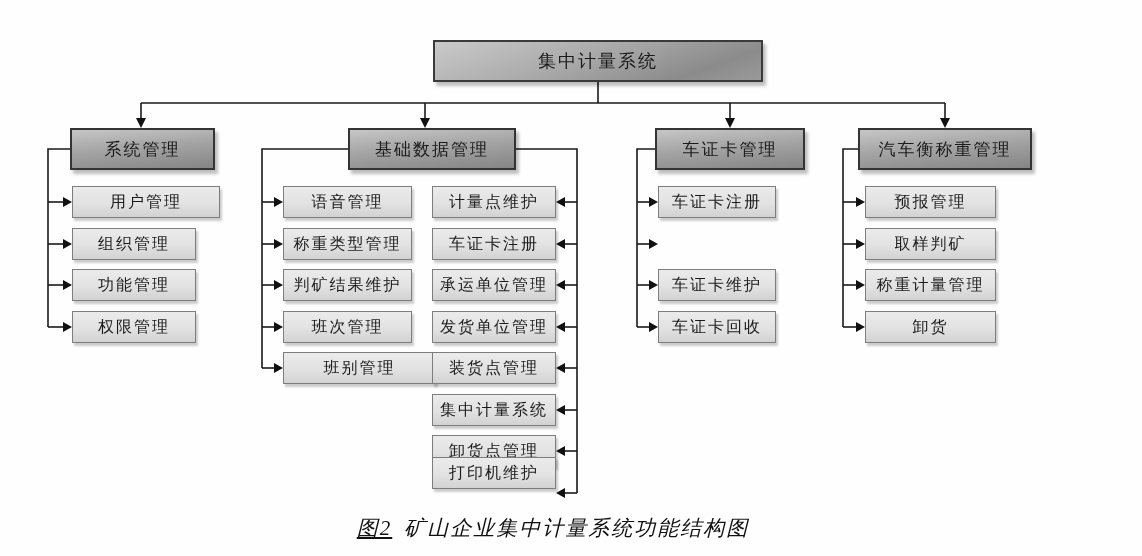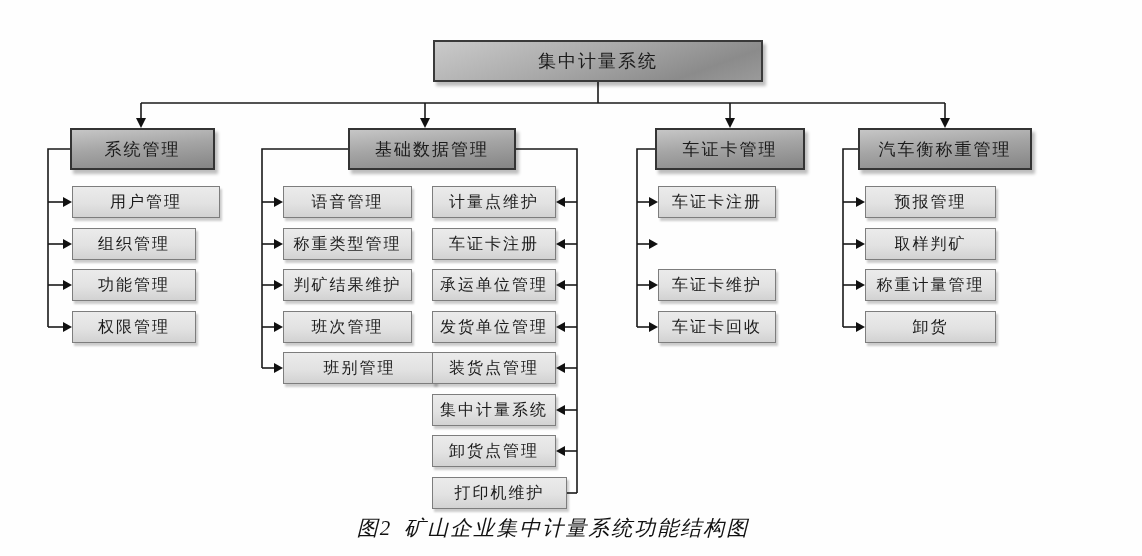--- a/index.html
+++ b/index.html
@@ -38,21 +38,21 @@
     box-shadow:2px 3px 2px rgba(0,0,0,0.20);
   }
   .caption{
     position:absolute;left:0;top:514px;width:1106px;
     text-align:center;
     font-size:21px;
     font-style:italic;
     color:#111;
     letter-spacing:2px;
   }
-  .caption .cap-label{margin-right:12px;}
+  .caption .cap-label{margin-right:12px;text-decoration:underline;}
   svg line, svg path{stroke:#1a1a1a;stroke-width:1.6;fill:none;}
   svg polygon{fill:#111;stroke:none;}
 </style>
 </head>
 <body>
 
 <div class="canvas">
 
   <svg class="connectors" viewBox="0 0 1142 556">
 
@@ -158,21 +158,21 @@
   <div class="node child" style="left:283px;top:311px;width:129px;height:32px">班次管理</div>
   <div class="node child" style="left:283px;top:352px;width:153px;height:32px">班别管理</div>
 
   <div class="node child" style="left:432px;top:186px;width:124px;height:32px">计量点维护</div>
   <div class="node child" style="left:432px;top:228px;width:124px;height:32px">车证卡注册</div>
   <div class="node child" style="left:432px;top:269px;width:124px;height:32px">承运单位管理</div>
   <div class="node child" style="left:432px;top:352px;width:124px;height:32px">装货点管理</div>
   <div class="node child" style="left:432px;top:311px;width:124px;height:32px">发货单位管理</div>
   <div class="node child" style="left:432px;top:394px;width:124px;height:32px">集中计量系统</div>
   <div class="node child" style="left:432px;top:435px;width:124px;height:32px">卸货点管理</div>
-  <div class="node child" style="left:432px;top:477px;width:135px;height:32px">打印机维护</div>
+  <div class="node child" style="left:432px;top:457px;width:124px;height:32px">打印机维护</div>
 
   <div class="node child" style="left:658px;top:186px;width:118px;height:32px">车证卡注册</div>
   <div class="node child" style="left:658px;top:269px;width:118px;height:32px">车证卡维护</div>
   <div class="node child" style="left:658px;top:311px;width:118px;height:32px">车证卡回收</div>
 
   <div class="node child" style="left:865px;top:186px;width:131px;height:32px">预报管理</div>
   <div class="node child" style="left:865px;top:228px;width:131px;height:32px">取样判矿</div>
   <div class="node child" style="left:865px;top:269px;width:131px;height:32px">称重计量管理</div>
   <div class="node child" style="left:865px;top:311px;width:131px;height:32px">卸货</div>
 

